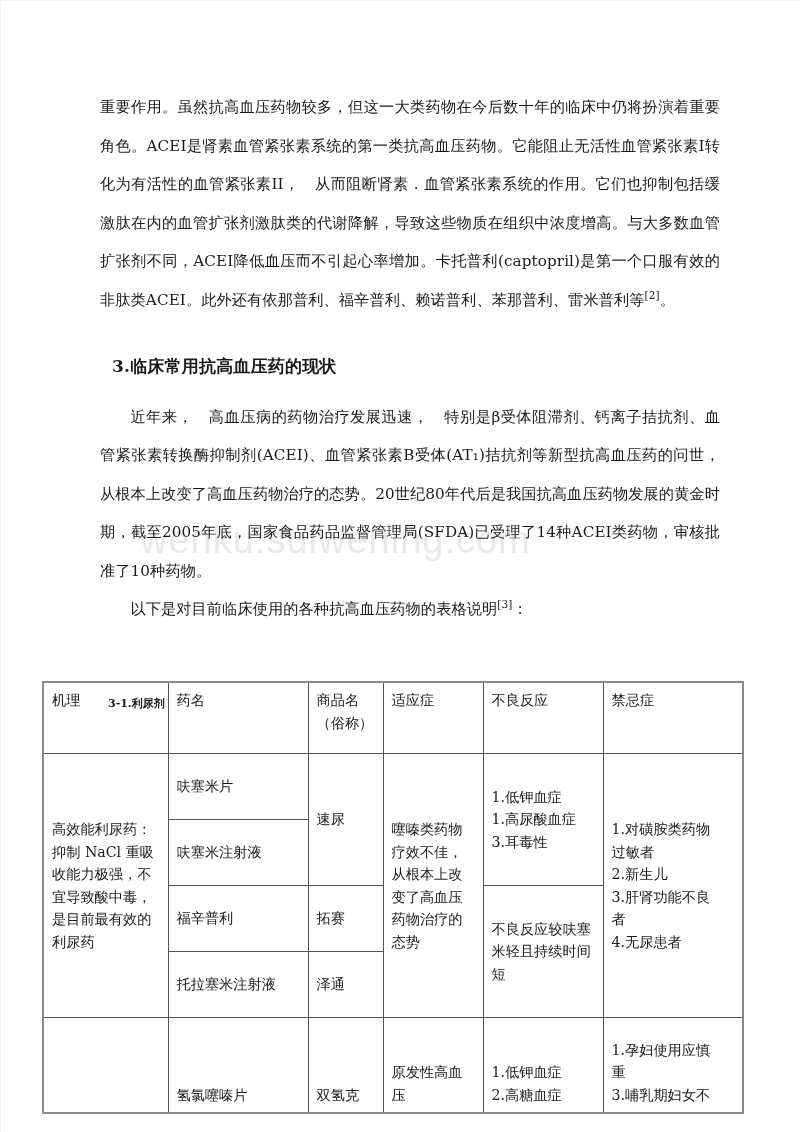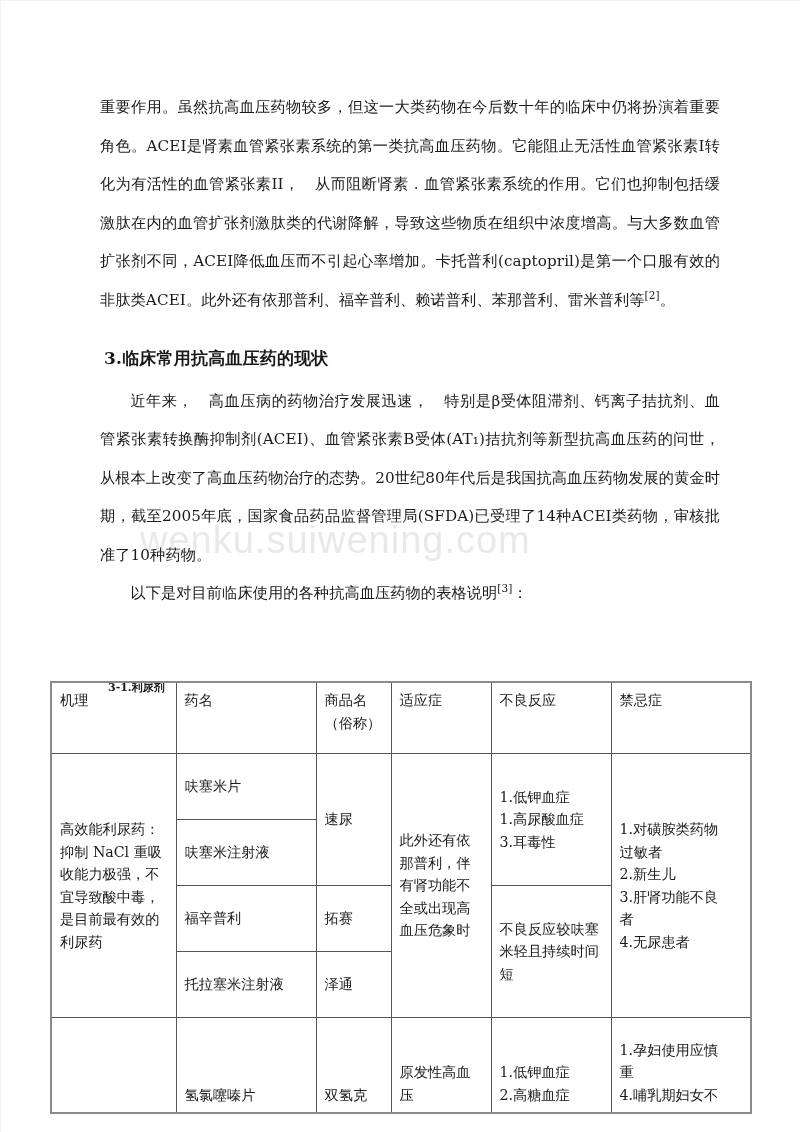--- a/index.html
+++ b/index.html
@@ -53,21 +53,21 @@
     text-indent: 2em;
   }
 
   .sup {
     font-size: 10.5px;
     vertical-align: super;
     line-height: 0;
   }
 
   h2.section-heading {
-    margin: 4px;
+    margin: 12px;
     font-size: 17px;
     font-weight: bold;
     line-height: 38.5px;
     letter-spacing: 0.2px;
   }
 
   .spacer-sm { height: 16px; }
   .spacer-md { height: 30px; }
 
   .subheading {
@@ -89,21 +89,21 @@
     color: #e9e9e9;
     white-space: nowrap;
     pointer-events: none;
     user-select: none;
     z-index: 0;
   }
 
   
   .drug-table-wrap {
     position: absolute;
-    left: 50px;
+    left: 42px;
     top: 681px;
     width: 700px;
     z-index: 2;
   }
   table.drug-table {
     border-collapse: collapse;
     width: 700px;
     table-layout: fixed;
     background: transparent;
   }
@@ -193,21 +193,21 @@
           <td class="cell-lines" rowspan="4">
             <div>高效能利尿药：</div>
             <div>抑制 NaCl 重吸</div>
             <div>收能力极强，不</div>
             <div>宜导致酸中毒，</div>
             <div>是目前最有效的</div>
             <div>利尿药</div>
           </td>
           <td style="height:53px">呋塞米片</td>
           <td rowspan="2">速尿</td>
-          <td class="cell-lines" rowspan="4">此外还有依那普利，伴有肾功能不全或出现高血压危象时</td>
+          <td class="cell-lines" rowspan="4">噻嗪类药物疗效不佳，从根本上改变了高血压药物治疗的态势</td>
           <td class="cell-lines" rowspan="2">
             <div>1.低钾血症</div>
             <div>1.高尿酸血症</div>
             <div>3.耳毒性</div>
           </td>
           <td class="cell-lines" rowspan="4">
             <div>1.对磺胺类药物</div>
             <div>过敏者</div>
             <div>2.新生儿</div>
             <div>3.肝肾功能不良</div>
@@ -233,20 +233,20 @@
           <td class="bottom">氢氯噻嗪片</td>
           <td class="bottom">双氢克</td>
           <td class="bottom">原发性高血压</td>
           <td class="bottom cell-lines">
             <div>1.低钾血症</div>
             <div>2.高糖血症</div>
           </td>
           <td class="bottom cell-lines">
             <div>1.孕妇使用应慎</div>
             <div>重</div>
-            <div>4.哺乳期妇女不</div>
+            <div>3.哺乳期妇女不</div>
           </td>
         </tr>
       </tbody>
     </table>
   </div>
 
 </div>
 
 </body></html>

